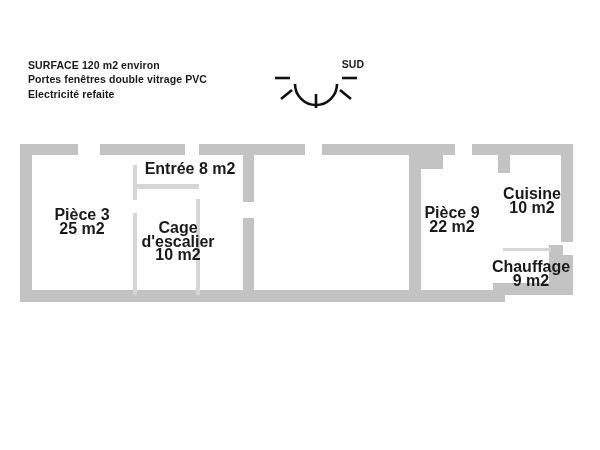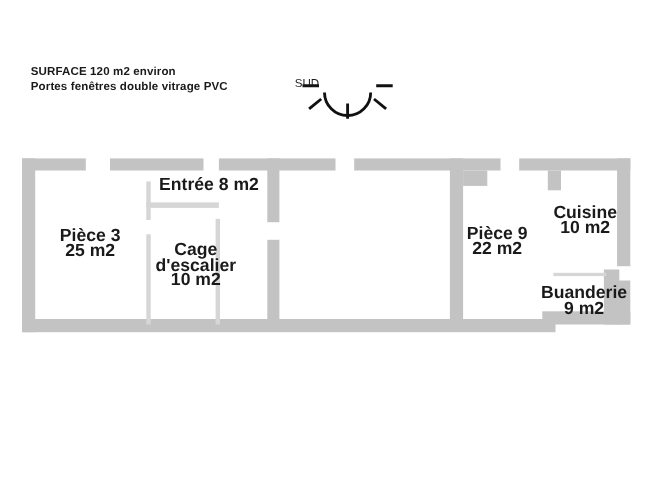--- a/index.html
+++ b/index.html
@@ -37,25 +37,25 @@
   }
   .compass-block {
     position: absolute;
     left: 268px;
     top: 58px;
     width: 96px;
     height: 56px;
   }
   .compass-label {
     position: absolute;
-    left: 0; top: 12px;
+    left: 0; top: 0;
     width: 96px;
-    text-align: left;
+    text-align: right;
     font-size: 10.5px;
-    font-weight: normal;
+    font-weight: bold;
     color: #1a1a1a;
   }
   svg.floorplan {
     position: absolute;
     left: 0; top: 0;
     width: 600px;
     height: 450px;
   }
   .room-label {
     position: absolute;
@@ -70,20 +70,21 @@
   .room-label span { display: block; }
 </style>
 </head>
 <body>
 
 <div id="plan-root">
 
   <div class="notes-block">
     <div class="note-line">SURFACE 120 m2 environ</div>
     <div class="note-line">Portes fenêtres double vitrage PVC</div>
+    <div class="note-line">Electricité refaite</div>
   </div>
 
   <div class="compass-block">
     <svg width="96" height="56" viewBox="0 0 96 56">
       <path d="M 27 26 A 21 21 0 0 0 69 26" fill="none" stroke="#111111" stroke-width="2.6"></path>
       <line x1="7" y1="20" x2="22" y2="20" stroke="#111111" stroke-width="2.6"></line>
       <line x1="74" y1="20" x2="89" y2="20" stroke="#111111" stroke-width="2.6"></line>
       <line x1="13" y1="41" x2="24" y2="32" stroke="#111111" stroke-width="2.6"></line>
       <line x1="83" y1="41" x2="72" y2="32" stroke="#111111" stroke-width="2.6"></line>
       <line x1="48" y1="36" x2="48" y2="50" stroke="#111111" stroke-width="2.6"></line>
@@ -139,17 +140,17 @@
     <span>Pièce 9</span>
     <span>22 m2</span>
   </div>
 
   <div class="room-label" style="left:532px; top:187px;">
     <span>Cuisine</span>
     <span>10 m2</span>
   </div>
 
   <div class="room-label" style="left:531px; top:260px;">
-    <span>Buanderie</span>
+    <span>Chauffage</span>
     <span>9 m2</span>
   </div>
 
 </div>
 
 </body></html>

